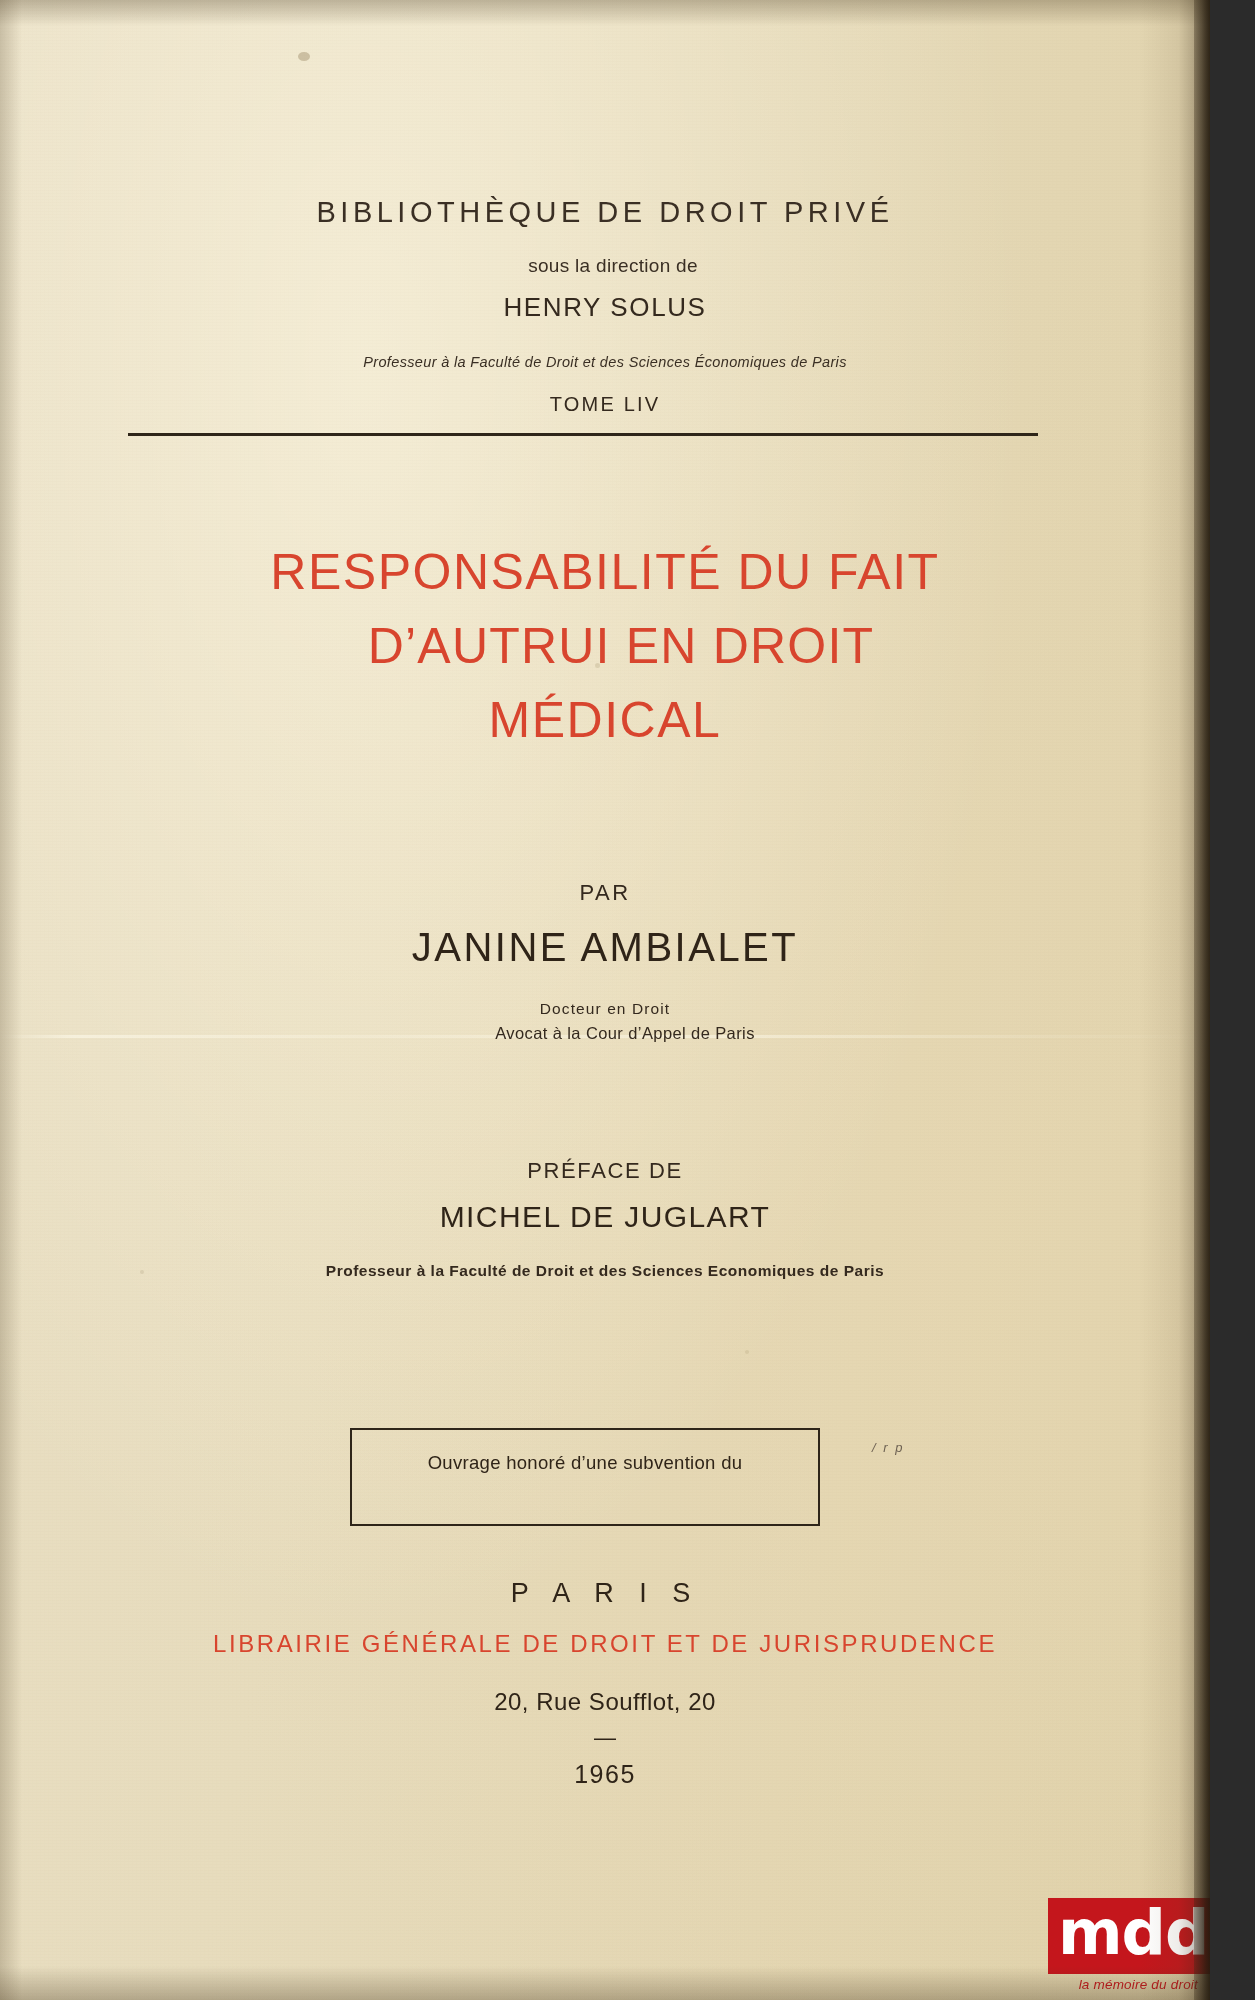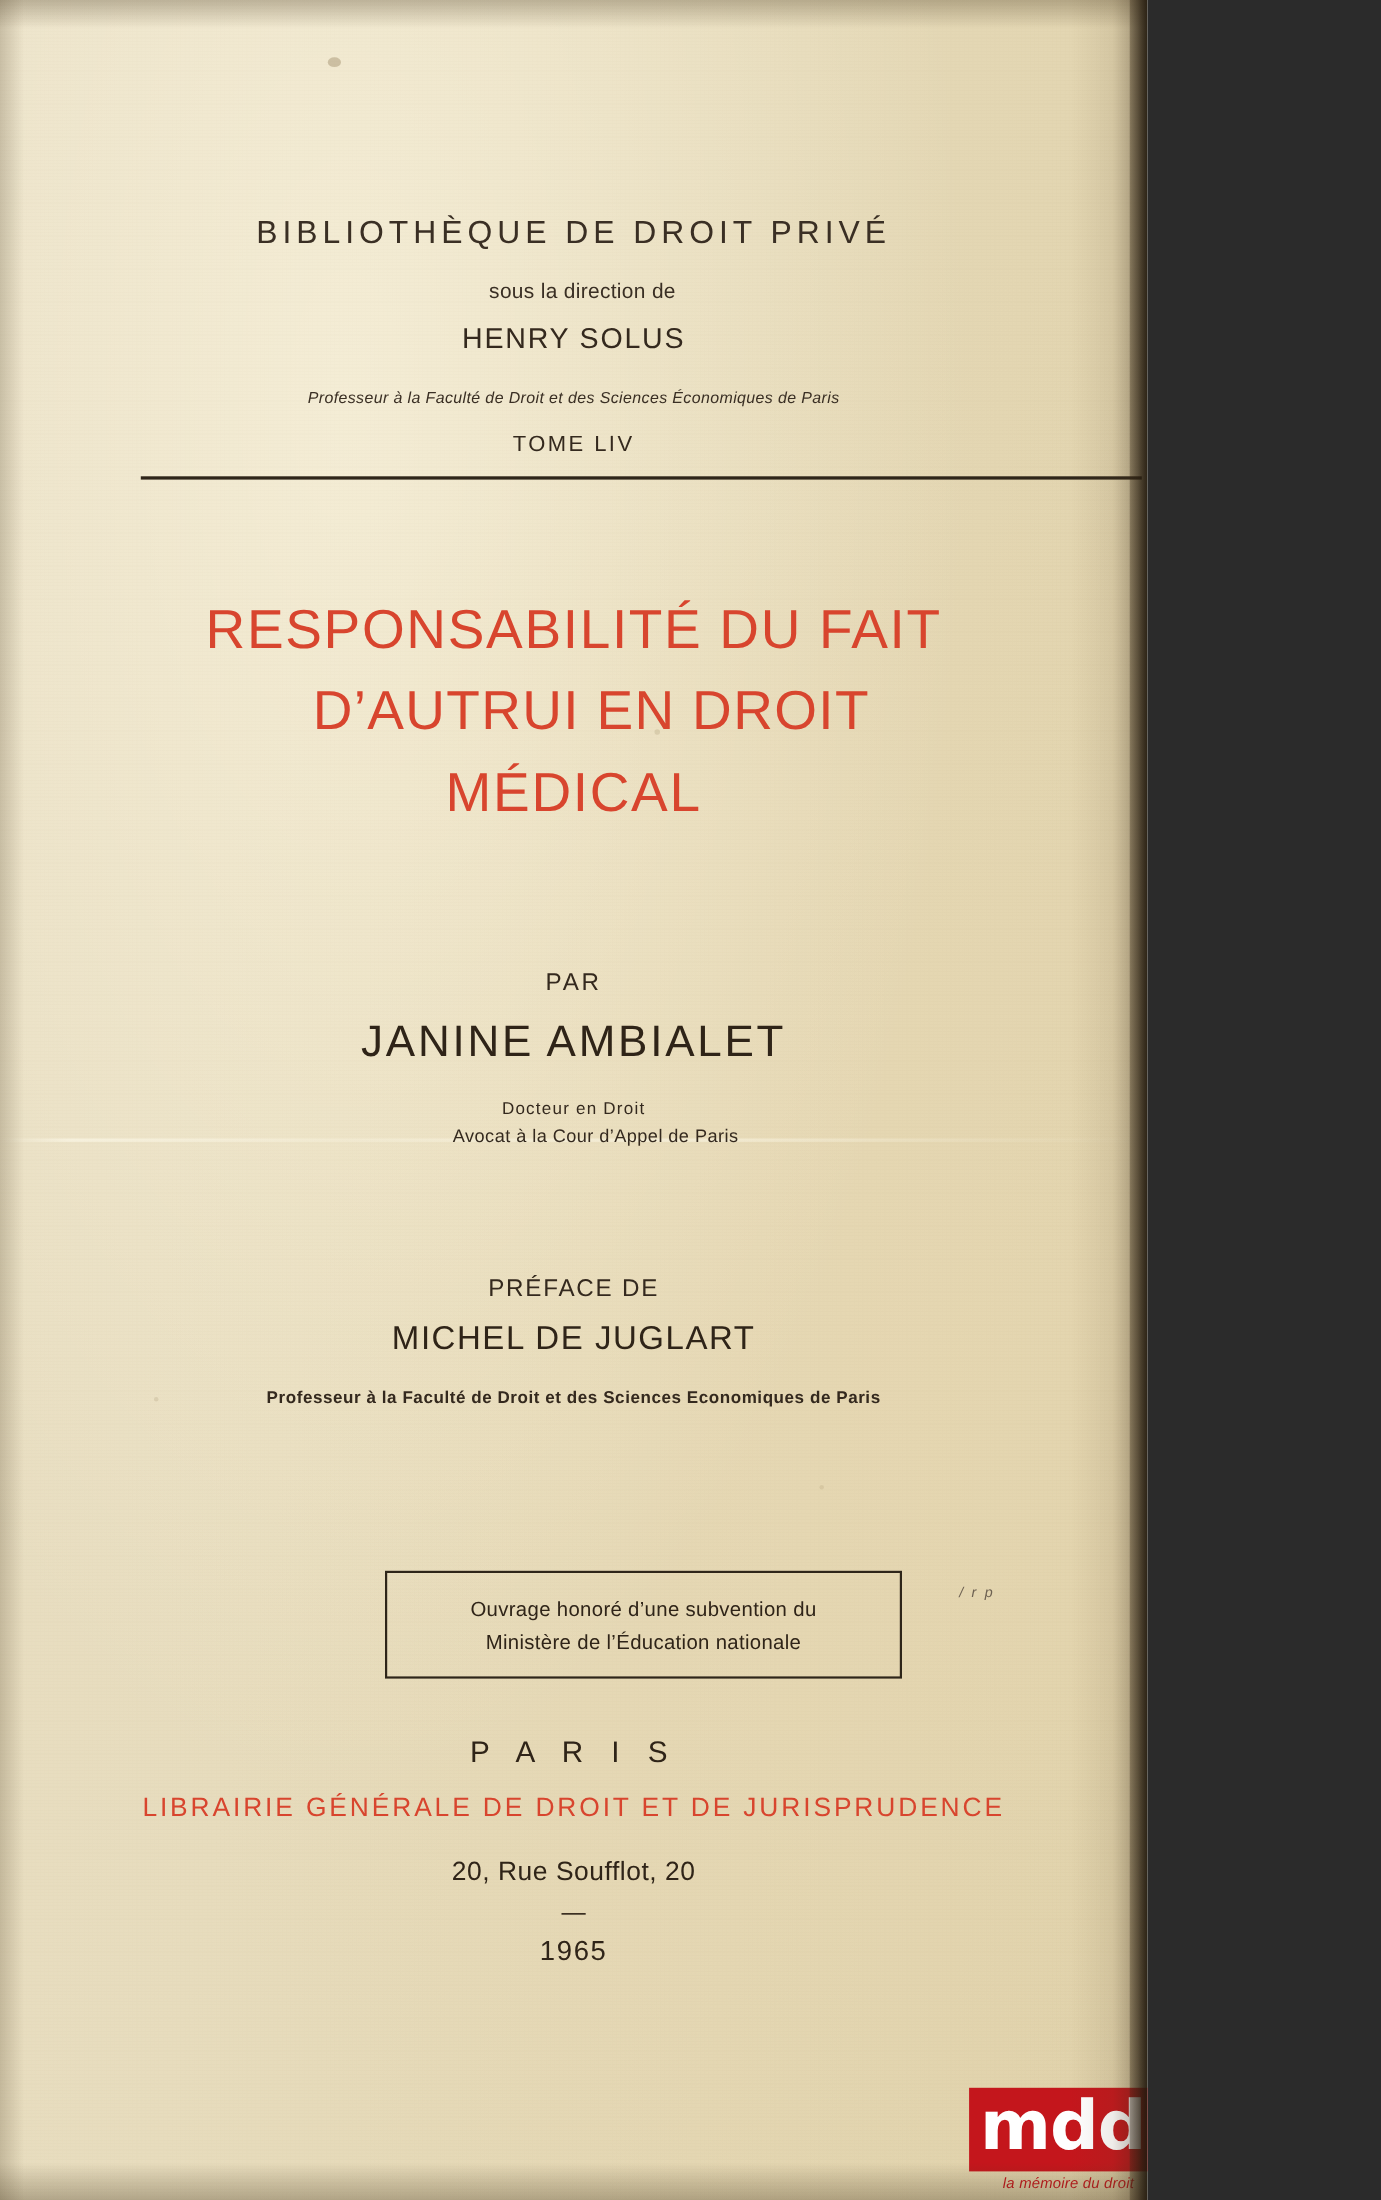--- a/index.html
+++ b/index.html
@@ -2,24 +2,24 @@
 <html><head>
 <meta charset="utf-8">
 <style>
   html, body {
     margin: 0;
     padding: 0;
     background: #2b2b2b;
   }
   .page {
     position: relative;
-    width: 1043px;
+    width: 1210px;
     height: 2000px;
     overflow: hidden;
-    background: #e5e5e5;
+    background: #bef264;
     font-family: "Liberation Sans", sans-serif;
   }
   
   .paper-base {
     position: absolute;
     inset: 0;
     background:
       radial-gradient(ellipse at 30% 18%, rgba(255,250,232,0.55) 0%, rgba(255,250,232,0) 55%),
       radial-gradient(ellipse at 78% 62%, rgba(232,216,178,0.5) 0%, rgba(232,216,178,0) 60%),
       linear-gradient(100deg, #e9dfc4 0%, #e7dcbd 35%, #e3d6b2 70%, #ded0a8 100%);
@@ -322,21 +322,20 @@
     <div class="author-line1">Docteur en Droit</div>
     <div class="author-line2">Avocat à la Cour d’Appel de Paris</div>
 
     <div class="preface-label">PRÉFACE DE</div>
     <div class="preface-name">MICHEL DE JUGLART</div>
     <div class="preface-title">Professeur  à la Faculté de Droit et des Sciences Economiques de Paris</div>
 
     <div class="subsidy-box"></div>
     <div class="subsidy-text">
       <div>Ouvrage  honoré  d’une subvention  du</div>
-      <div>Ministère   de   l’Éducation   nationale</div>
     </div>
     <div class="pencil-mark">/ r p</div>
 
     <div class="city">P A R I S</div>
     <div class="publisher">LIBRAIRIE  GÉNÉRALE  DE  DROIT  ET  DE  JURISPRUDENCE</div>
     <div class="address">20, Rue Soufflot, 20</div>
     <div class="dash">—</div>
     <div class="year">1965</div>
   </div>
 

